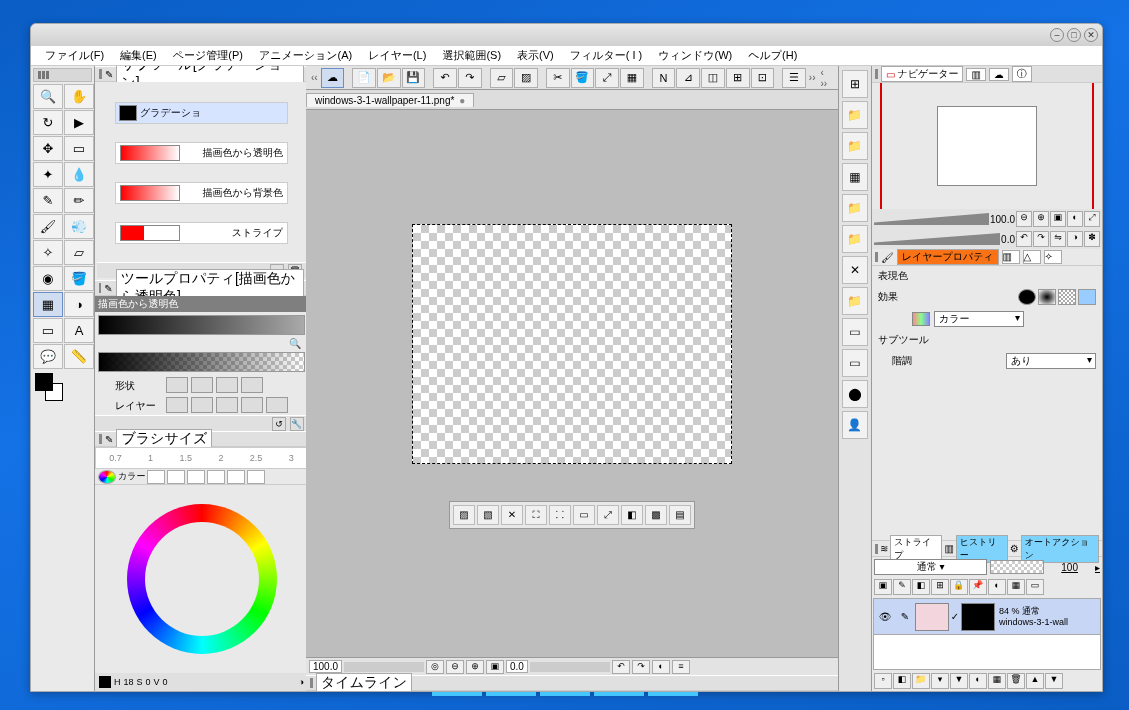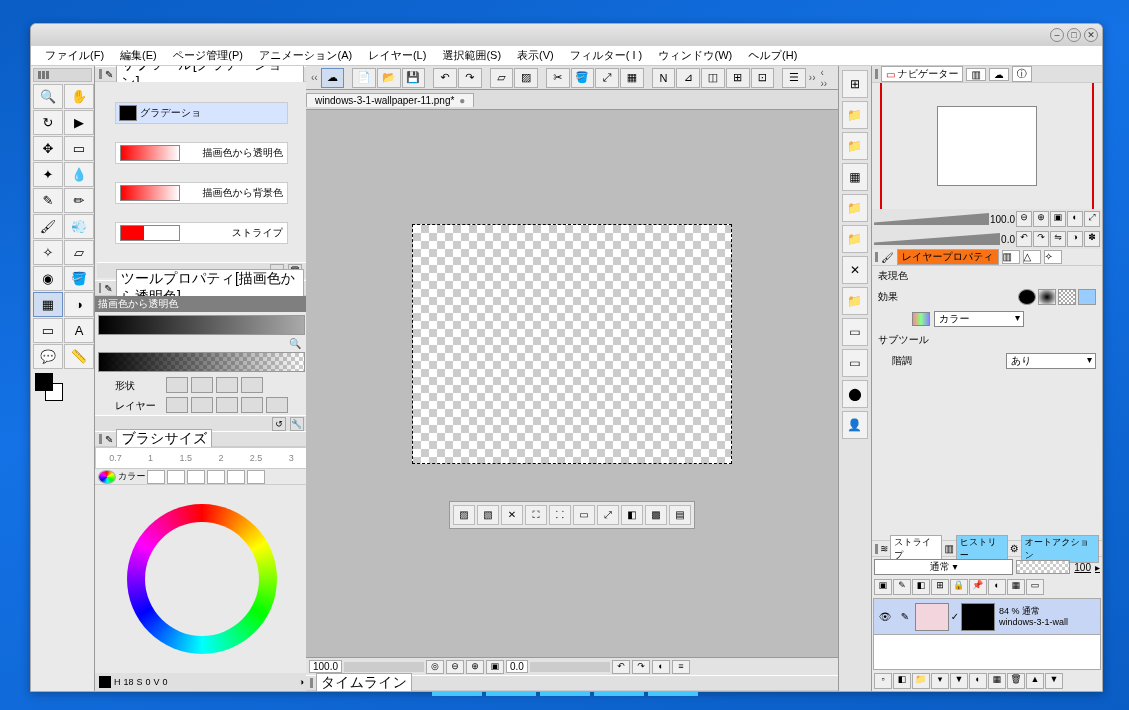--- a/index.html
+++ b/index.html
@@ -99,21 +99,21 @@
 .effbtn{width:18px;height:16px;border:1px solid #999;cursor:pointer;background:#fff;}
 .sel-combo{border:1px solid #888;background:#fff;padding:0 14px 0 4px;font-size:10px;position:relative;width:90px;cursor:pointer;}
 .sel-combo::after{content:"▾";position:absolute;right:3px;}
 .spacer{flex:1;background:#e9e9e9;}
 .layerpanel{background:#e9e9e9;font-size:10px;}
 .layerhdr{height:17px;display:flex;align-items:center;gap:2px;padding:0 3px;border-top:1px solid #ccc;border-bottom:1px solid #ccc;}
 .ltab{border:1px solid #aaa;padding:0 3px;background:#7dd3fc;font-size:9px;cursor:pointer;}
 .ltab.a{background:#fff;}
 .layermode{display:flex;align-items:center;padding:2px;gap:3px;}
 .layermode .combo{flex:1;border:1px solid #888;background:#fff;padding:0 4px;text-align:center;}
-.opac{display:flex;align-items:center;gap:4px;text-decoration:underline;}
+.opac{display:flex;align-items:center;gap:17px;text-decoration:underline;}
 .checkerbar{flex:1;height:14px;background:repeating-conic-gradient(#ccc 0 90deg,#fff 0 180deg) 0 0/6px 6px;border:1px solid #999;}
 .layeractions{display:flex;padding:2px;gap:1px;}
 .la{width:18px;height:16px;border:1px solid #aaa;background:#efefef;cursor:pointer;font-size:9px;text-align:center;}
 .layerlist{height:72px;background:#fff;border:1px solid #aaa;margin:1px;}
 .layer-row{display:flex;align-items:center;background:#c7d6f4;height:36px;border-bottom:1px solid #aaa;}
 .lr-eye{width:22px;text-align:center;cursor:pointer;}
 .lr-th{width:34px;height:28px;border:1px solid #888;margin:1px;background:#f3d6dd;}
 .lr-th.mask{background:#000;}
 .lr-txt{flex:1;font-size:9px;padding-left:3px;line-height:11px;}
 .layerfoot{display:flex;padding:2px;gap:1px;}

